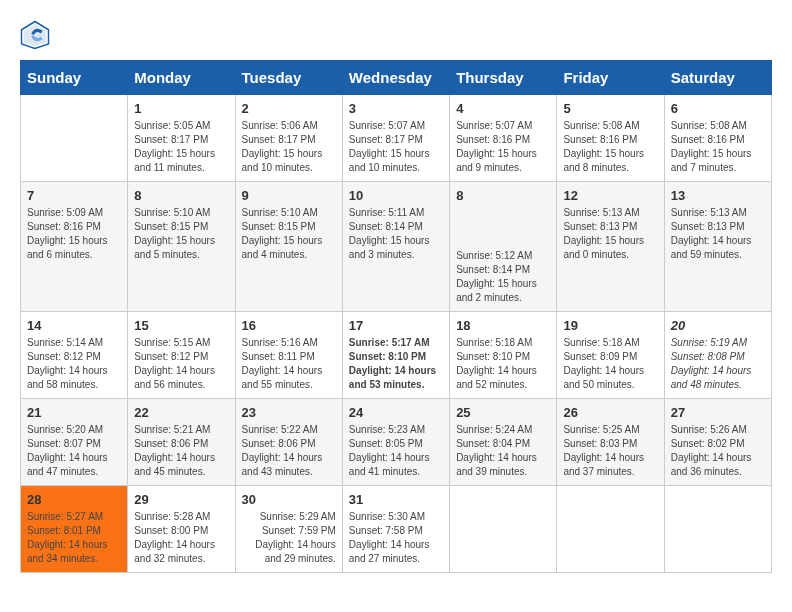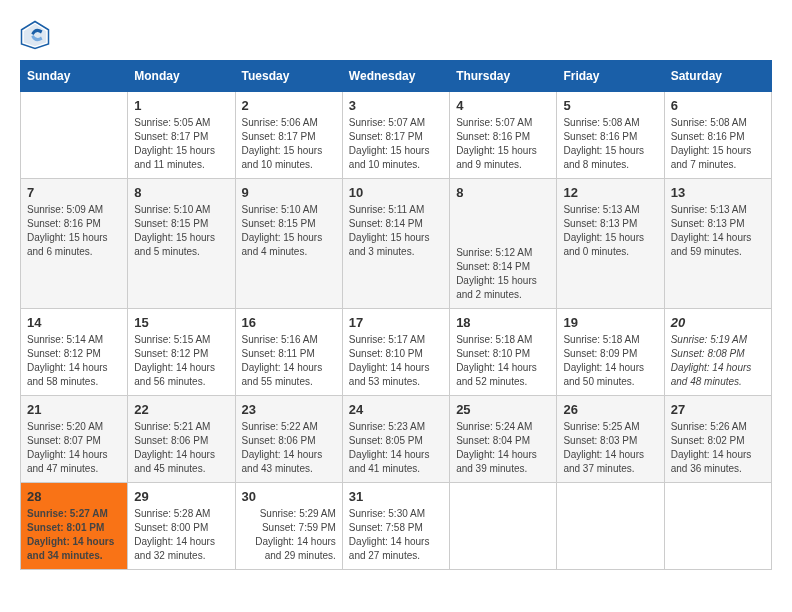--- a/index.html
+++ b/index.html
@@ -49,21 +49,21 @@
     }
     .calendar {
       width: 100%;
       border-collapse: collapse;
       border: 1px solid #ccc;
     }
     .calendar th {
       background-color: #1a5fa8;
       color: #fff;
       padding: 8px 6px;
-      font-size: 12px;
+      font-size: 15px;
       font-weight: bold;
       border: 1px solid #1a5fa8;
       text-align: left;
     }
     .calendar td {
       border: 1px solid #ccc;
       padding: 6px;
       vertical-align: top;
       width: calc(100% / 7);
       min-height: 80px;
@@ -223,21 +223,21 @@
 Daylight: 14 hours and 56 minutes.</div>
         </td>
         <td style="background-color: rgb(255, 255, 255);">
           <div class="day-number">16</div>
           <div class="day-info" style="white-space: pre-line;">Sunrise: 5:16 AM
 Sunset: 8:11 PM
 Daylight: 14 hours and 55 minutes.</div>
         </td>
         <td style="background-color: rgb(255, 255, 255);">
           <div class="day-number">17</div>
-          <div class="day-info" style="white-space: pre-line;">Sunrise: 5:17 AM
+          <div class="day-info" style="white-space: pre-line; font-weight: bold;">Sunrise: 5:17 AM
 Sunset: 8:10 PM
 Daylight: 14 hours and 53 minutes.</div>
         </td>
         <td style="background-color: rgb(255, 255, 255);">
           <div class="day-number">18</div>
           <div class="day-info" style="white-space: pre-line;">Sunrise: 5:18 AM
 Sunset: 8:10 PM
 Daylight: 14 hours and 52 minutes.</div>
         </td>
         <td style="background-color: rgb(255, 255, 255);">
@@ -293,21 +293,21 @@
         <td style="background-color: rgb(245, 245, 245);">
           <div class="day-number">27</div>
           <div class="day-info" style="white-space: pre-line;">Sunrise: 5:26 AM
 Sunset: 8:02 PM
 Daylight: 14 hours and 36 minutes.</div>
         </td>
       </tr>
       <tr>
         <td style="background-color: #f97316;">
           <div class="day-number">28</div>
-          <div class="day-info" style="white-space: pre-line; font-weight: bold;">Sunrise: 5:27 AM
+          <div class="day-info" style="white-space: pre-line;">Sunrise: 5:27 AM
 Sunset: 8:01 PM
 Daylight: 14 hours and 34 minutes.</div>
         </td>
         <td style="background-color: rgb(255, 255, 255);">
           <div class="day-number">29</div>
           <div class="day-info" style="white-space: pre-line;">Sunrise: 5:28 AM
 Sunset: 8:00 PM
 Daylight: 14 hours and 32 minutes.</div>
         </td>
         <td style="background-color: rgb(255, 255, 255);">

